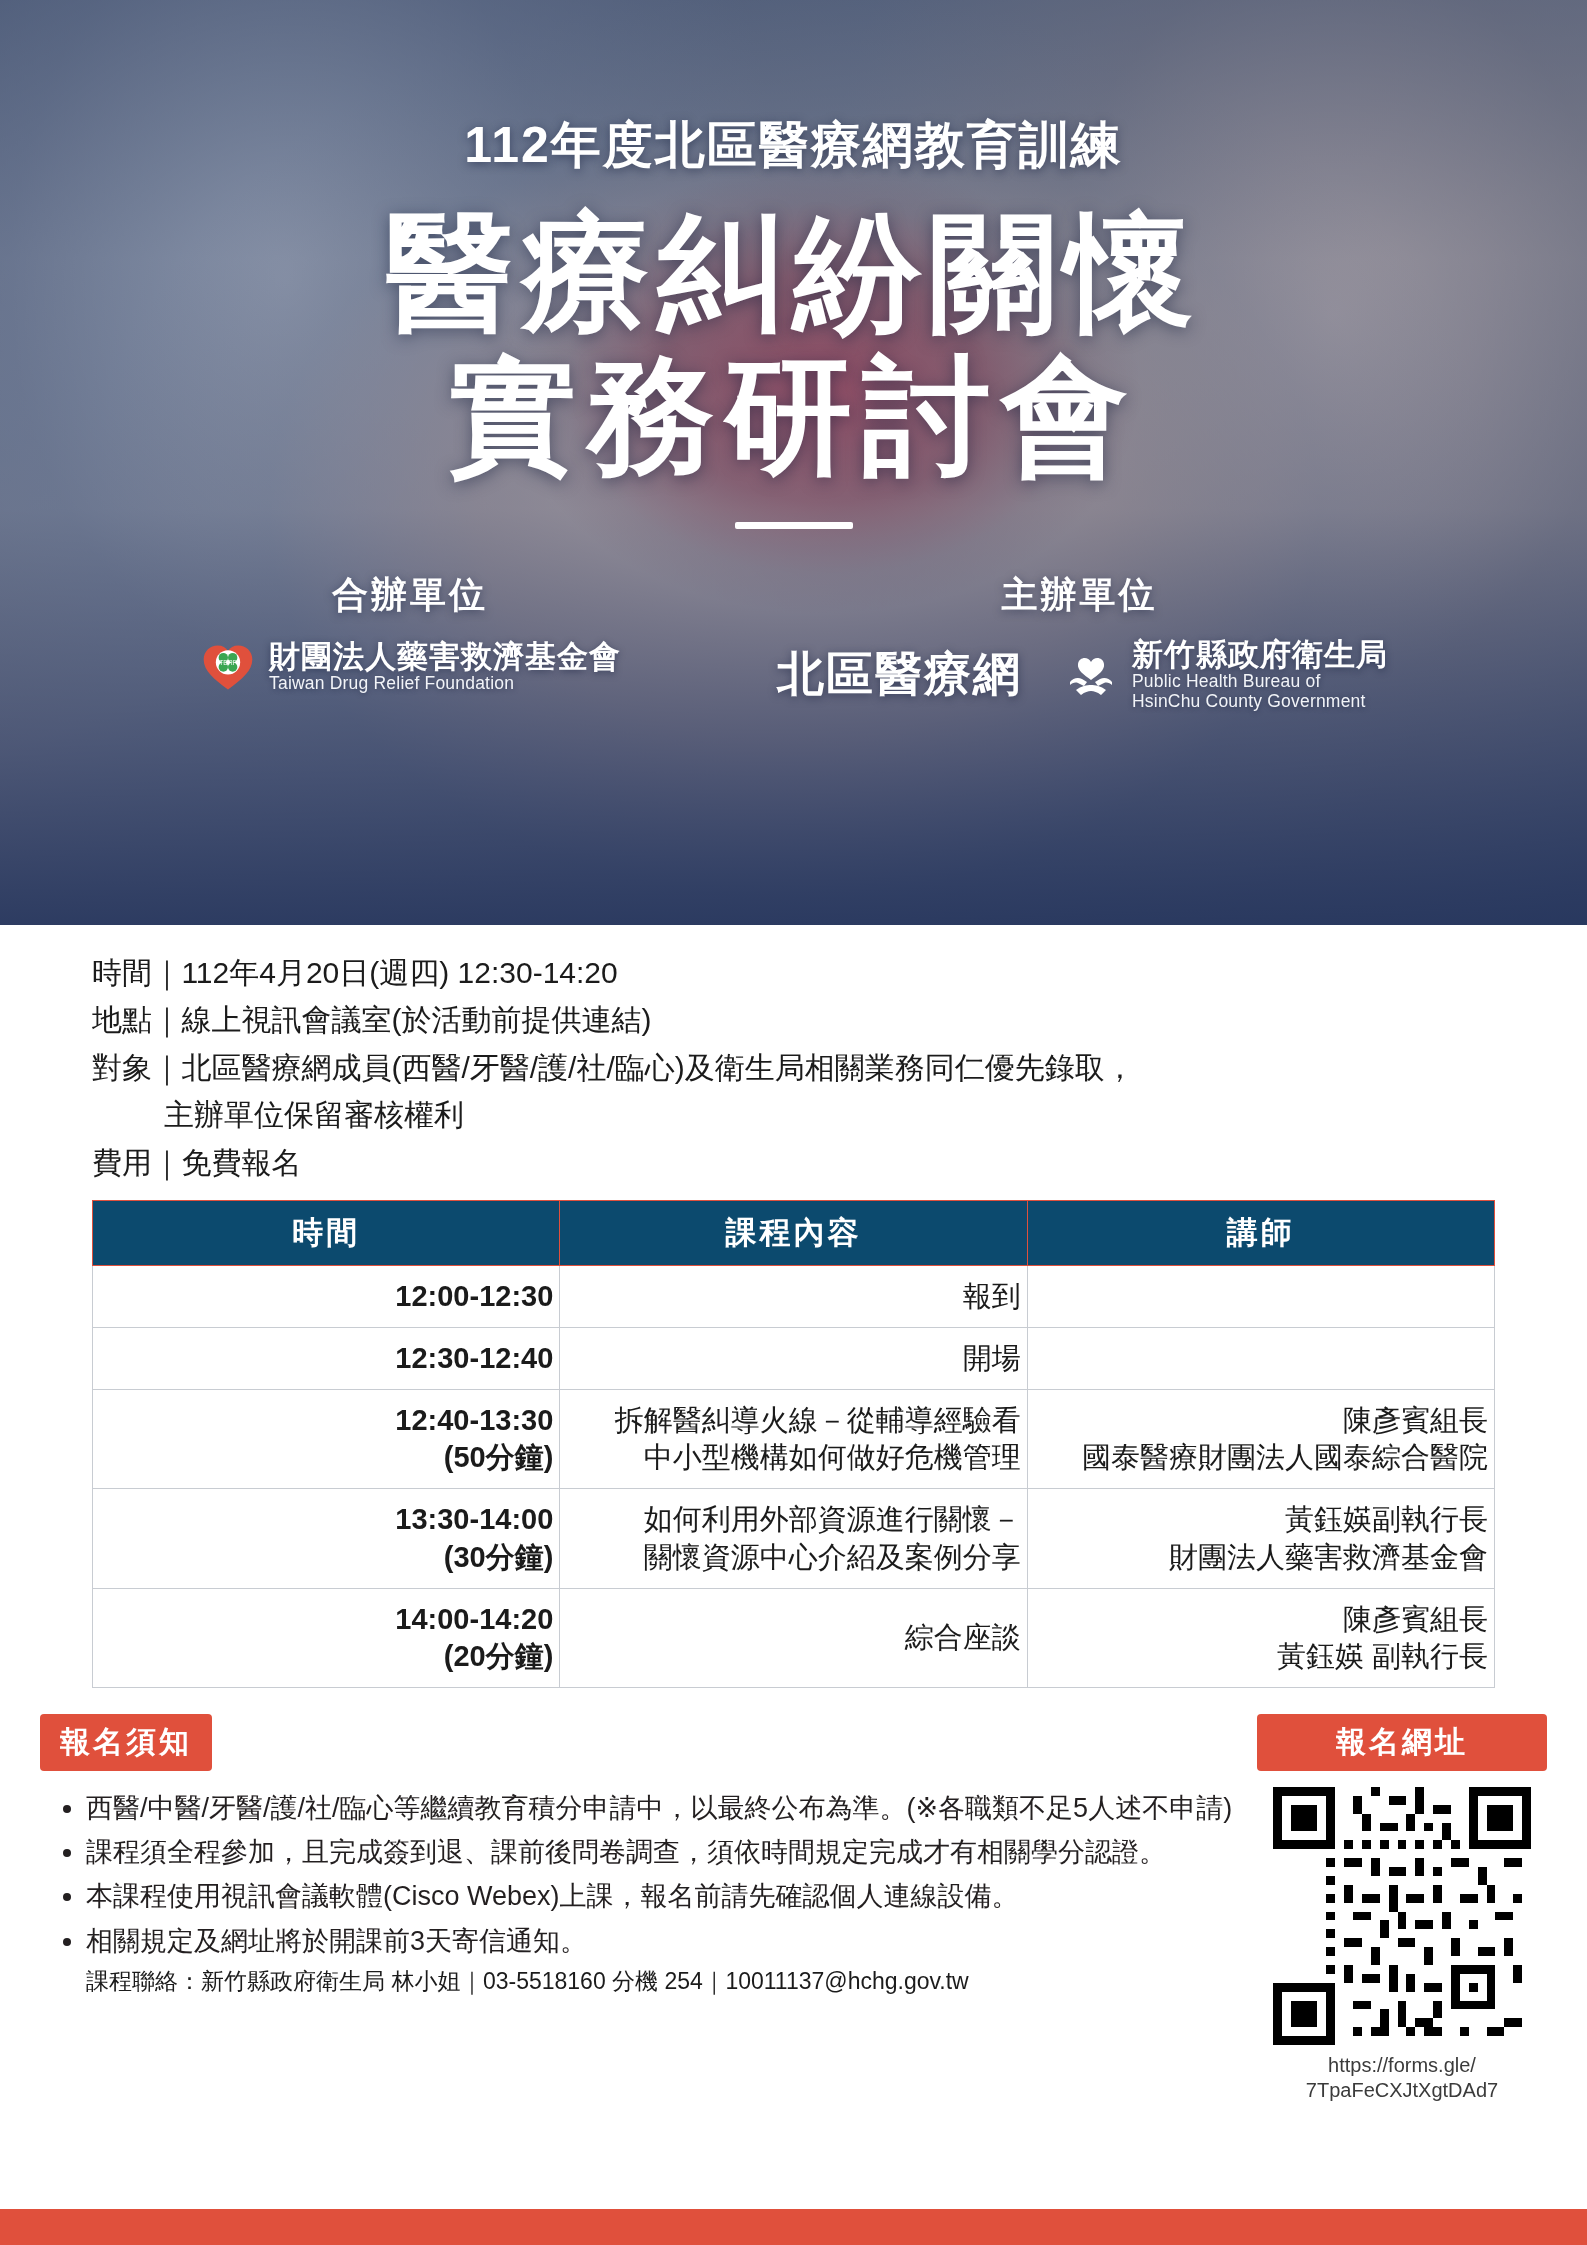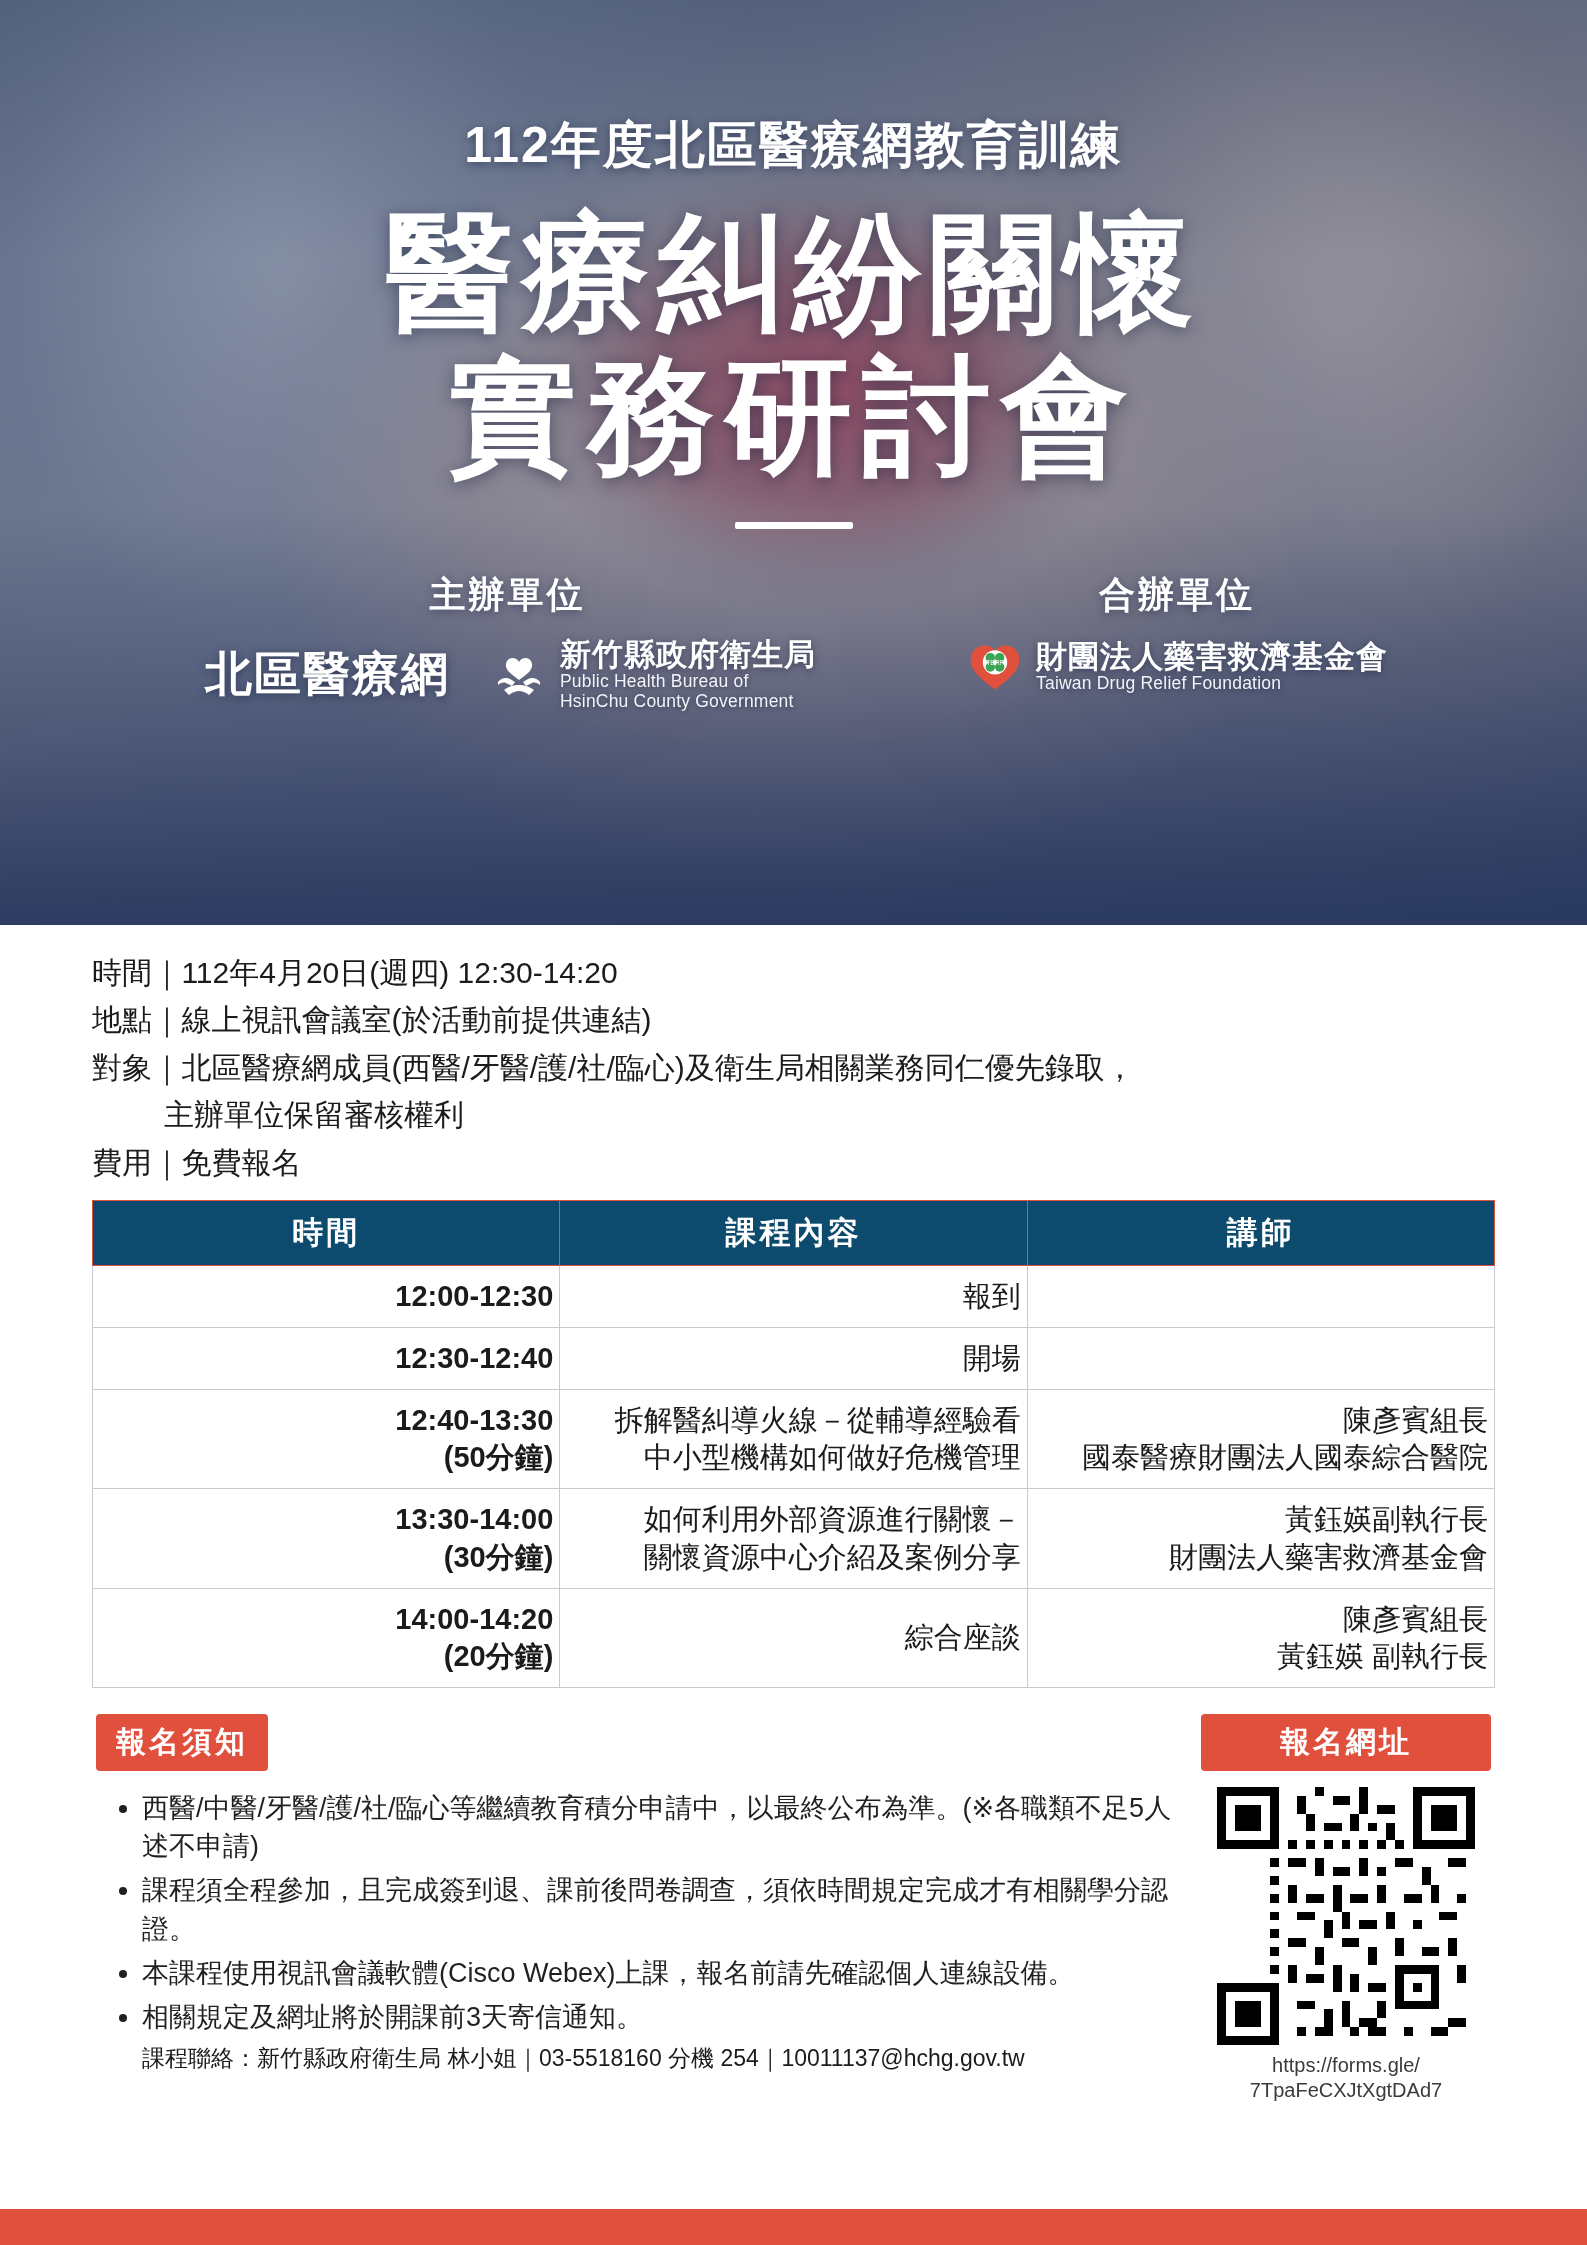--- a/index.html
+++ b/index.html
@@ -149,21 +149,21 @@
     padding: 12px 6px;
     color: #1b1b1b;
   }
   table.schedule td.time { font-weight: bold; width: 246px; }
   table.schedule td.topic { width: 600px; }
   .cellline { display: block; }
 
   
   .notice-area {
     margin-top: 26px;
-    padding: 0 96px;
+    padding: 0 40px;
     display: flex;
     gap: 8px;
     justify-content: space-between;
   }
   .notice-left { flex: 1 1 auto; min-width: 0; }
   .notice-right { width: 290px; flex: 0 0 290px; }
   .badge {
     display: inline-block;
     background: #e0503c;
     color: #ffffff;
@@ -217,62 +217,62 @@
   <div class="hero-tint"></div>
   <div class="hero-inner">
     <div class="hero-sub">112年度北區醫療網教育訓練</div>
     <div class="hero-title">
       <div class="line1">醫療糾紛關懷</div>
       <div class="line2">實務研討會</div>
     </div>
     <div class="hero-rule"></div>
 
     <div class="orgs">
-      <div class="org-col">
-        <div class="org-label">主辦單位</div>
-        <div class="org-logos">
-          <div class="logo-text-block">北區醫療網</div>
-          <div class="logo-unit">
-            <span class="logo-mark">
-              <svg width="58" height="58" viewBox="0 0 58 58" aria-hidden="true">
-                <path d="M29 16c-3-6-12-5-13 2-1 6 6 11 13 16 7-5 14-10 13-16-1-7-10-8-13-2z" fill="#ffffff"></path>
-                <path d="M8 36c3-4 8-5 12-3l5 3-3 4-6-3c-3-1-6 0-8 2z" fill="#ffffff"></path>
-                <path d="M50 36c-3-4-8-5-12-3l-5 3 3 4 6-3c3-1 6 0 8 2z" fill="#ffffff"></path>
-                <path d="M14 44c5-4 11-5 15-5s10 1 15 5l-5 5c-4-3-7-4-10-4s-6 1-10 4z" fill="#ffffff"></path>
-              </svg>
-            </span>
-            <span class="logo-names">
-              <span class="logo-name-zh">新竹縣政府衛生局</span>
-              <span class="logo-name-en">Public Health Bureau of</span>
-              <span class="logo-name-en">HsinChu County Government</span>
-            </span>
-          </div>
-        </div>
-      </div>
-
       <div class="org-col">
         <div class="org-label">合辦單位</div>
         <div class="org-logos">
           <div class="logo-unit">
             <span class="logo-mark">
               <svg width="62" height="58" viewBox="0 0 62 58" aria-hidden="true">
                 <path d="M31 53C16 42 5 33 5 21 5 12 12 6 20 6c5 0 9 2 11 6 2-4 6-6 11-6 8 0 15 6 15 15 0 12-11 21-26 32z" fill="#e0503c"></path>
                 <circle cx="31" cy="24" r="13" fill="#ffffff"></circle>
                 <g fill="#3aa652">
                   <circle cx="26" cy="19" r="5"></circle>
                   <circle cx="36" cy="19" r="5"></circle>
                   <circle cx="26" cy="29" r="5"></circle>
                   <circle cx="36" cy="29" r="5"></circle>
                 </g>
                 <text x="31" y="27" font-size="7" text-anchor="middle" fill="#ffffff" font-family="Liberation Sans, sans-serif">TDRF</text>
               </svg>
             </span>
             <span class="logo-names">
               <span class="logo-name-zh">財團法人藥害救濟基金會</span>
               <span class="logo-name-en">Taiwan Drug Relief Foundation</span>
+            </span>
+          </div>
+        </div>
+      </div>
+
+      <div class="org-col">
+        <div class="org-label">主辦單位</div>
+        <div class="org-logos">
+          <div class="logo-text-block">北區醫療網</div>
+          <div class="logo-unit">
+            <span class="logo-mark">
+              <svg width="58" height="58" viewBox="0 0 58 58" aria-hidden="true">
+                <path d="M29 16c-3-6-12-5-13 2-1 6 6 11 13 16 7-5 14-10 13-16-1-7-10-8-13-2z" fill="#ffffff"></path>
+                <path d="M8 36c3-4 8-5 12-3l5 3-3 4-6-3c-3-1-6 0-8 2z" fill="#ffffff"></path>
+                <path d="M50 36c-3-4-8-5-12-3l-5 3 3 4 6-3c3-1 6 0 8 2z" fill="#ffffff"></path>
+                <path d="M14 44c5-4 11-5 15-5s10 1 15 5l-5 5c-4-3-7-4-10-4s-6 1-10 4z" fill="#ffffff"></path>
+              </svg>
+            </span>
+            <span class="logo-names">
+              <span class="logo-name-zh">新竹縣政府衛生局</span>
+              <span class="logo-name-en">Public Health Bureau of</span>
+              <span class="logo-name-en">HsinChu County Government</span>
             </span>
           </div>
         </div>
       </div>
     </div>
   </div>
 </div>
 
 <div class="info">
   <div class="info-row">

